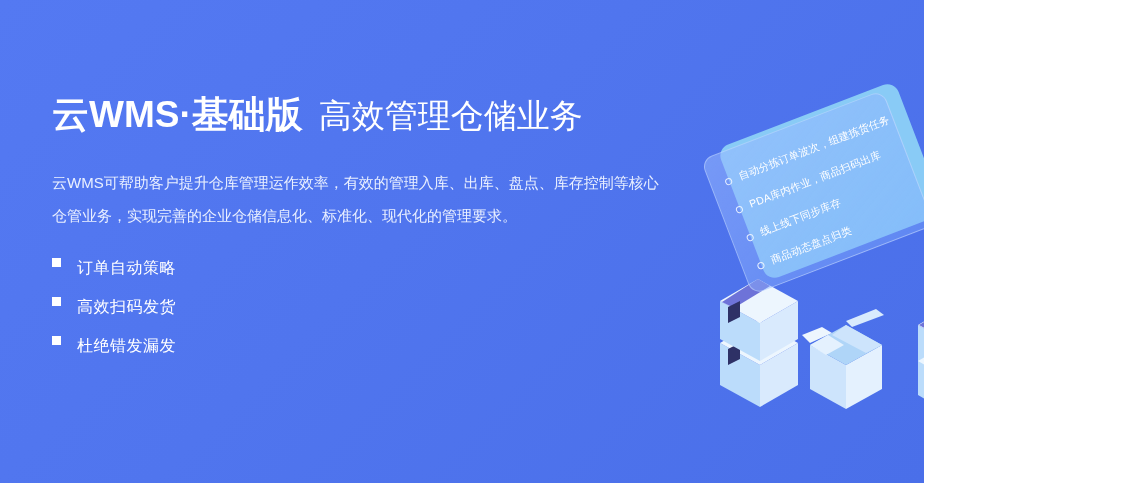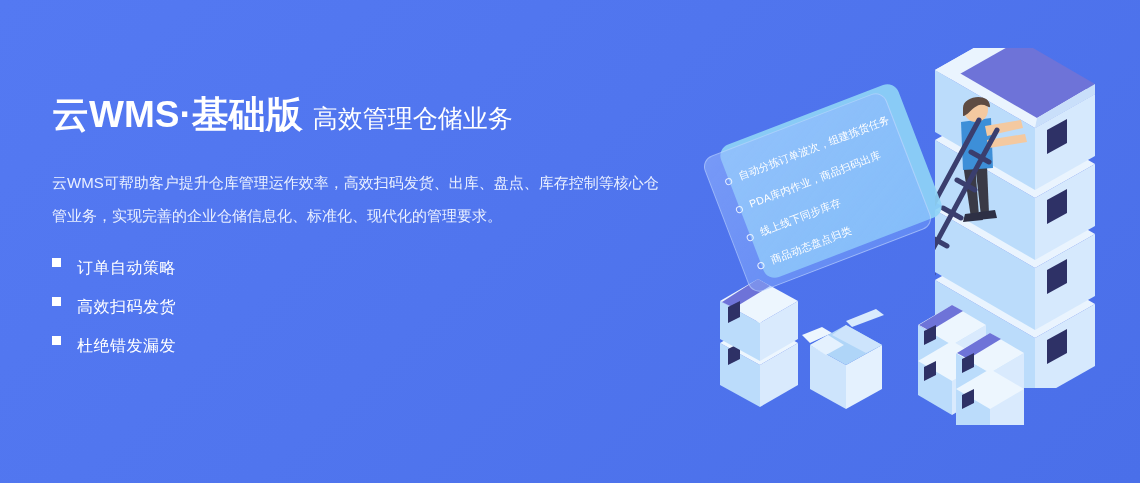--- a/index.html
+++ b/index.html
@@ -8,21 +8,21 @@
   }
   body {
     width: 1140px;
     height: 483px;
     overflow: hidden;
     font-family: "Liberation Sans", "DejaVu Sans", sans-serif;
   }
 
   .banner {
     position: relative;
-    width: 1140px;
+    width: 924px;
     height: 483px;
     background: linear-gradient(135deg, #5479F2 0%, #5075EE 45%, #4A6FE9 100%);
     overflow: hidden;
   }
 
   
   .text-block {
     position: absolute;
     left: 52px;
     top: 92px;
@@ -36,24 +36,24 @@
   }
   .title-main {
     font-size: 37px;
     font-weight: bold;
     color: #ffffff;
     letter-spacing: 0px;
     line-height: 46px;
     white-space: nowrap;
   }
   .title-sub {
-    font-size: 25px;
+    font-size: 33px;
     font-weight: 400;
     color: #ffffff;
-    margin-left: 10px;
+    margin-left: 16px;
     line-height: 46px;
     white-space: nowrap;
   }
 
   .desc {
     margin-top: 24px;
     width: 620px;
     font-size: 15px;
     line-height: 33px;
     color: #eaf0ff;
@@ -161,21 +161,21 @@
 
 <div class="banner">
 
   <div class="text-block">
 
     <div class="title-row">
       <span class="title-main">云WMS·基础版</span>
       <span class="title-sub">高效管理仓储业务</span>
     </div>
 
-    <p class="desc">云WMS可帮助客户提升仓库管理运作效率，高效扫码发货、出库、盘点、库存控制等核心仓管业务，实现完善的企业仓储信息化、标准化、现代化的管理要求。</p>
+    <p class="desc">云WMS可帮助客户提升仓库管理运作效率，有效的管理入库、出库、盘点、库存控制等核心仓管业务，实现完善的企业仓储信息化、标准化、现代化的管理要求。</p>
 
     <ul class="features">
       <li class="feature-item">
         <span class="feature-bullet"></span>
         <span class="feature-label">订单自动策略</span>
       </li>
       <li class="feature-item">
         <span class="feature-bullet"></span>
         <span class="feature-label">高效扫码发货</span>
       </li>

